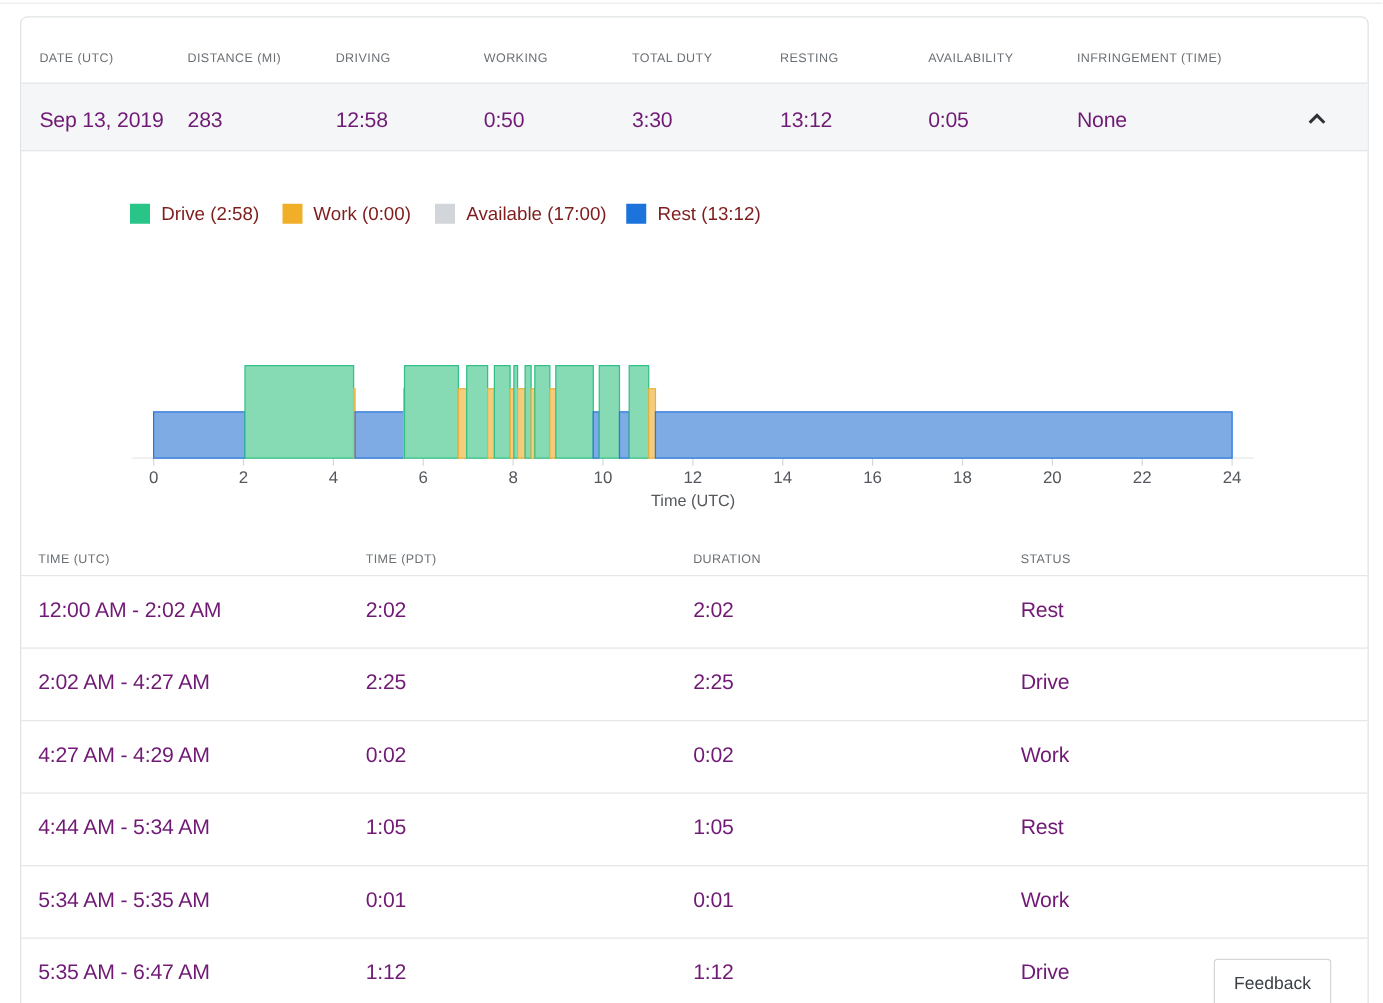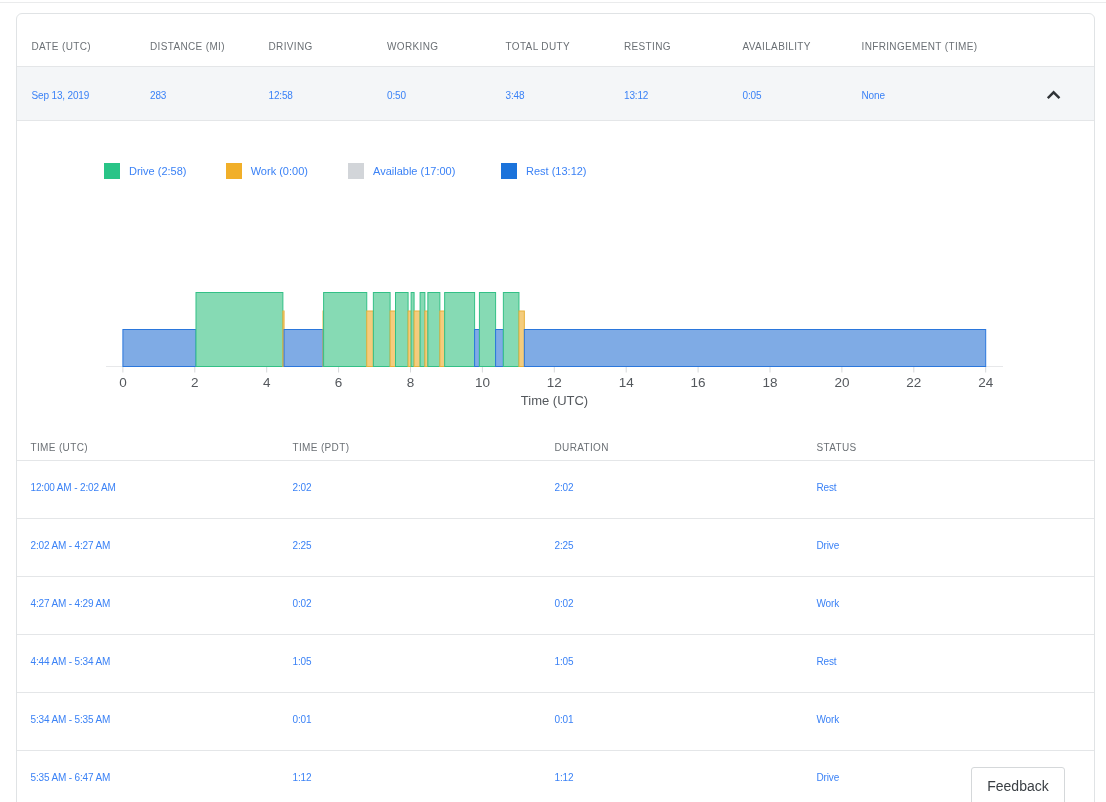--- a/index.html
+++ b/index.html
@@ -4,25 +4,25 @@
 * { margin:0; padding:0; box-sizing:border-box; }
 html,body { width:1106px; height:802px; background:#ffffff; overflow:hidden;
   font-family:"Liberation Sans", sans-serif; }
 .topline { position:absolute; left:0; top:2px; width:1106px; height:1px; background:#eaebec; }
 .card { position:absolute; left:16px; top:13px; width:1079px; height:900px;
   background:#ffffff; border:1px solid #e0e3e5; border-radius:6px 6px 0 0; }
 .sumrow { position:absolute; left:0; top:52px; width:1077px; height:55px;
   background:#f4f6f8; border-top:1px solid #e4e6e8; border-bottom:1px solid #e4e6e8; }
 .th { position:absolute; transform:translateY(-50%); font-size:10px; letter-spacing:0.35px;
   color:#6b7075; white-space:nowrap; line-height:1.15; }
-.td { position:absolute; transform:translateY(-50%); font-size:10px; color:#3b82f6;
+.td { position:absolute; transform:translateY(-50%); font-size:17px; color:#701a75;
   white-space:nowrap; line-height:1.15; letter-spacing:-0.15px; }
 .legend { position:absolute; display:flex; align-items:center; white-space:nowrap; }
 .sq { width:16px; height:16px; display:inline-block; margin-right:9px; flex:none; }
-.ltext { font-size:11px; color:#3b82f6; }
+.ltext { font-size:15px; color:#7f1d1d; }
 .chart { position:absolute; left:0; top:0; }
 .rline { position:absolute; left:0; width:1077px; height:1px; background:#e4e6e8; }
 .chev { position:absolute; }
 .feedback { position:absolute; left:971px; top:767px; width:94px; height:42px;
   background:#ffffff; border:1px solid #d5d8da; border-radius:3px;
   font-size:14px; color:#3a3f44; text-align:center; line-height:37px; }
 </style></head><body>
 <div class="topline"></div>
 <div class="card">
 <div class="th" style="left:14.5px;top:33.0px">DATE (UTC)</div>
@@ -31,21 +31,21 @@
 <div class="th" style="left:370.0px;top:33.0px">WORKING</div>
 <div class="th" style="left:488.5px;top:33.0px">TOTAL DUTY</div>
 <div class="th" style="left:607.0px;top:33.0px">RESTING</div>
 <div class="th" style="left:725.5px;top:33.0px">AVAILABILITY</div>
 <div class="th" style="left:844.5px;top:33.0px">INFRINGEMENT (TIME)</div>
 <div class="sumrow"></div>
 <div class="td" style="left:14.5px;top:81.8px">Sep 13, 2019</div>
 <div class="td" style="left:133.0px;top:81.8px">283</div>
 <div class="td" style="left:251.5px;top:81.8px">12:58</div>
 <div class="td" style="left:370.0px;top:81.8px">0:50</div>
-<div class="td" style="left:488.5px;top:81.8px">3:48</div>
+<div class="td" style="left:488.5px;top:81.8px">3:30</div>
 <div class="td" style="left:607.0px;top:81.8px">13:12</div>
 <div class="td" style="left:725.5px;top:81.8px">0:05</div>
 <div class="td" style="left:844.5px;top:81.8px">None</div>
 <svg class="chev" style="left:1029px;top:73px" width="16" height="14" viewBox="0 0 16 14">
       <path d="M2.6 10.3 L7.6 5.3 L12.6 10.3" fill="none" stroke="#2f3337" stroke-width="2.4" stroke-linecap="square"></path>
     </svg>
 <div class="legend" style="left:87.0px;top:149px;height:16px">
       <span class="sq" style="background:#29c487"></span>
       <span class="ltext">Drive (2:58)</span>
     </div>

